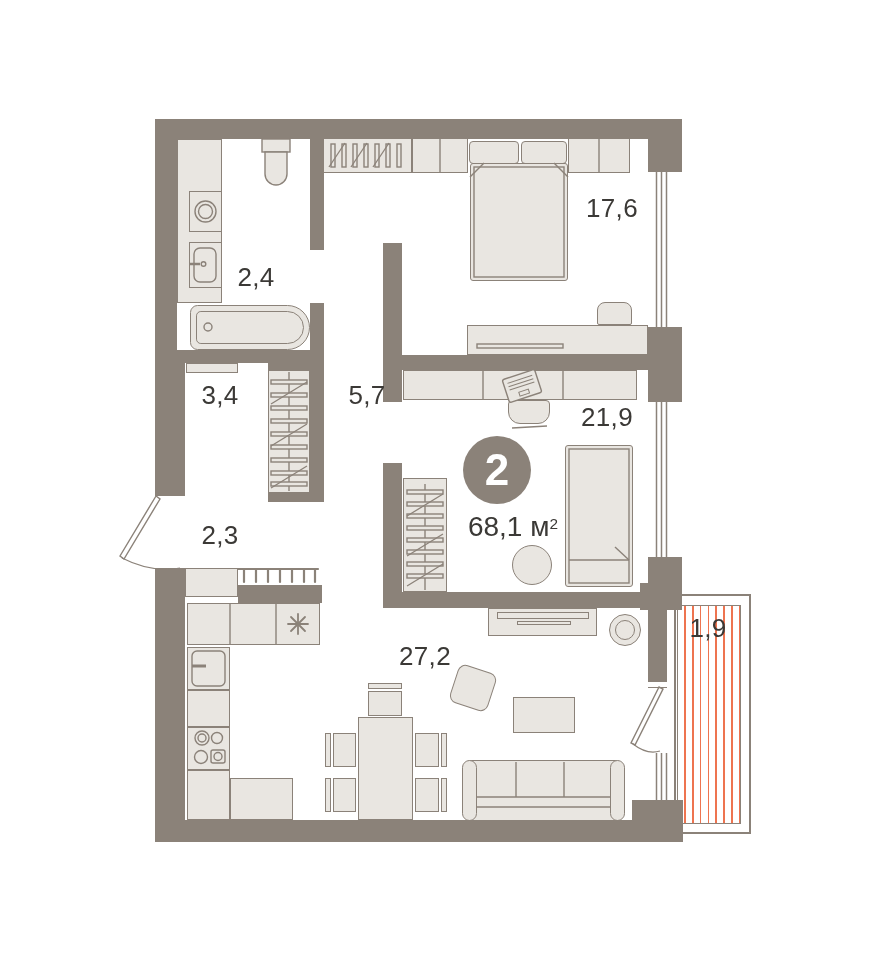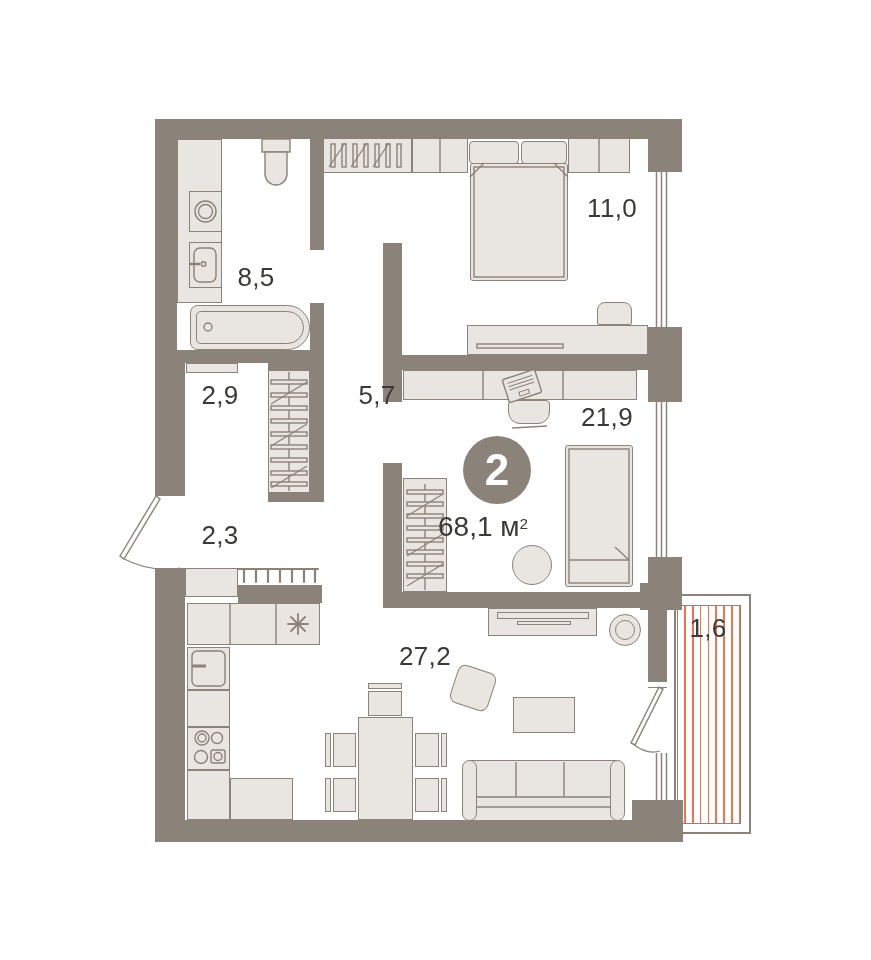--- a/index.html
+++ b/index.html
@@ -4,21 +4,21 @@
 <style>
   html,body{margin:0;padding:0;background:#ffffff;}
   #stage{position:relative;width:871px;height:960px;background:#ffffff;overflow:hidden;
          font-family:"Liberation Sans",sans-serif;}
   .wall{position:absolute;background:#8b8279;}
   .furn{position:absolute;background:#e9e6e1;border:1.5px solid #8b8279;box-sizing:border-box;}
   .lineonly{background:transparent;border:1.3px solid #8b8279;}
   .whitepatch{position:absolute;background:#ffffff;}
   .lbl{position:absolute;transform:translate(-50%,-50%);font-size:26px;color:#3b3936;
        white-space:nowrap;letter-spacing:.3px;}
-  #total-area{position:absolute;left:438px;top:511px;width:120px;text-align:left;
+  #total-area{position:absolute;left:438px;top:511px;width:120px;text-align:right;
        font-size:28px;color:#3b3936;}
   #total-area sup{font-size:.55em;vertical-align:7px;}
   #badge{position:absolute;left:463px;top:436px;width:68px;height:68px;border-radius:50%;
        background:#8b8279;color:#ffffff;font-size:44px;font-weight:bold;text-align:center;
        line-height:68px;}
   #overlay{position:absolute;left:0;top:0;pointer-events:none;}
   #balcony-frame{position:absolute;left:674px;top:594px;width:77px;height:240px;
        background:#ffffff;border:2px solid #8b8279;box-sizing:border-box;}
   #balcony-hatch{position:absolute;left:677px;top:605px;width:64px;height:219px;
        border:1.5px solid #8b8279;box-sizing:border-box;
@@ -257,25 +257,25 @@
         <path d="M122,558 Q151,573 180,568" stroke-width="1.2"></path>
       </g>
 
       <g>
         <polygon points="659,687 631,743 635,745 663,689" fill="#ffffff"></polygon>
         <path d="M633,744 Q647,755 660,751" stroke-width="1.2"></path>
       </g>
     </g>
   </svg>
 
-  <div class="lbl" style="left:256px;top:277px">8,5</div>
-  <div class="lbl" style="left:220px;top:395px">2,9</div>
-  <div class="lbl" style="left:377px;top:395px">5,7</div>
+  <div class="lbl" style="left:256px;top:277px">2,4</div>
+  <div class="lbl" style="left:220px;top:395px">3,4</div>
+  <div class="lbl" style="left:367px;top:395px">5,7</div>
   <div class="lbl" style="left:220px;top:535px">2,3</div>
   <div class="lbl" style="left:425px;top:656px">27,2</div>
-  <div class="lbl" style="left:612px;top:208px">11,0</div>
+  <div class="lbl" style="left:612px;top:208px">17,6</div>
   <div class="lbl" style="left:607px;top:417px">21,9</div>
-  <div class="lbl" style="left:708px;top:628px">1,6</div>
+  <div class="lbl" style="left:708px;top:628px">1,9</div>
 
   <div id="badge">2</div>
   <div id="total-area"><span>68,1</span> <span>м</span><sup>2</sup></div>
 
 </div>
 
 </body></html>

